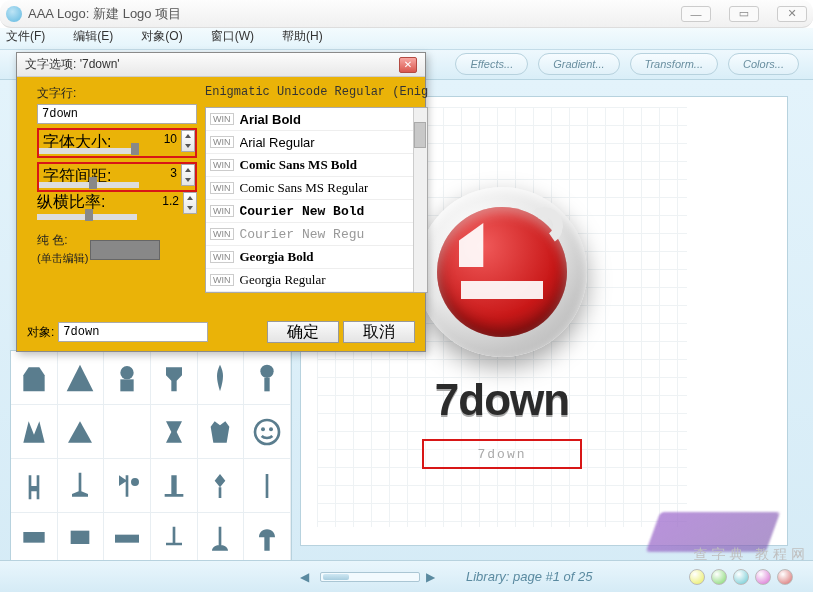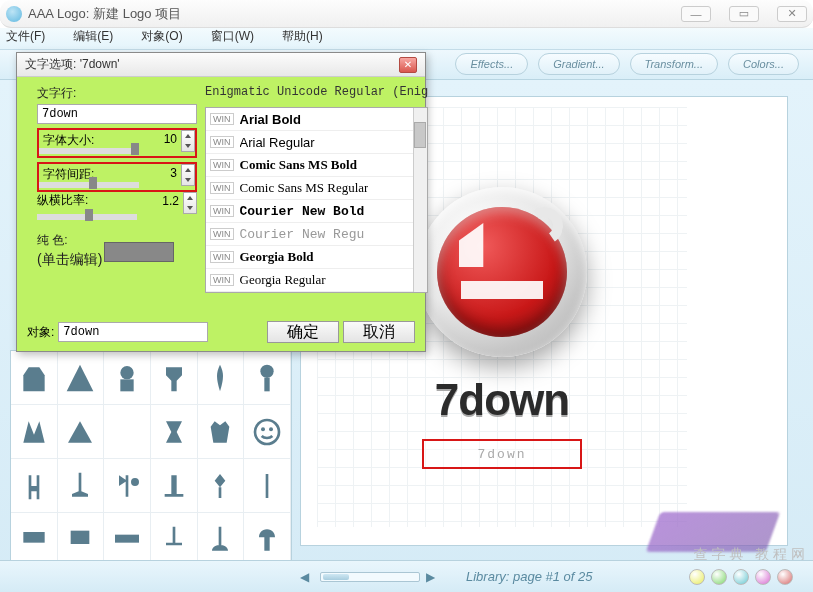--- a/index.html
+++ b/index.html
@@ -39,30 +39,30 @@
 .logo-wrap { position: absolute; left: 50%; top: 80px; transform: translateX(-50%); text-align: center; }
 .logo-circle { width: 170px; height: 170px; border-radius: 50%; background: radial-gradient(circle at 35% 30%, #fdfdfd 0%, #e8e8e8 45%, #c7c7c7 70%, #aeaeae 100%); box-shadow: 0 10px 24px rgba(0,0,0,0.35), inset 0 4px 10px rgba(255,255,255,0.8); display: flex; align-items: center; justify-content: center; margin: 0 auto; position: relative; }
 .logo-red { width: 130px; height: 130px; border-radius: 50%; background: radial-gradient(circle at 35% 30%, #f05a5a, #c91818 60%, #8e0f0f); box-shadow: inset 0 6px 12px rgba(255,255,255,0.4), inset 0 -8px 16px rgba(0,0,0,0.4); position: relative; overflow: hidden; }
 .logo-red::before { content: ""; position: absolute; left: 22px; top: 16px; width: 54px; height: 44px; background: #fff; clip-path: polygon(0 100%, 0 40%, 45% 0, 45% 100%); opacity: 0.92; }
 .logo-red::after { content: ""; position: absolute; left: 24px; top: 74px; width: 82px; height: 18px; background: #fff; opacity: 0.92; }
 .logo-arc { position: absolute; right: 24px; top: 20px; width: 38px; height: 38px; border: 10px solid #e8e8e8; border-left-color: transparent; border-bottom-color: transparent; border-radius: 50%; transform: rotate(10deg); }
 .logo-text { margin-top: 18px; font-size: 44px; font-weight: 900; color: #2b2b2b; letter-spacing: -1px; font-family: Arial Black, Arial, sans-serif; text-shadow: 0 2px 0 #aaa; }
 .sel-box { position: absolute; left: 50%; transform: translateX(-50%); top: 332px; width: 160px; height: 30px; border: 2px solid #d81616; display: flex; align-items: center; justify-content: center; color: #aaa; font-size: 13px; letter-spacing: 2px; font-family: "Courier New", monospace; background: rgba(255,255,255,0.4); }
 
 
-.dialog { position: absolute; left: 16px; top: 52px; width: 410px; height: 300px; background: #bef264; border: 1px solid #8a8a8a; box-shadow: 2px 3px 8px rgba(0,0,0,0.25); z-index: 100; }
+.dialog { position: absolute; left: 16px; top: 52px; width: 410px; height: 300px; background: #eab308; border: 1px solid #8a8a8a; box-shadow: 2px 3px 8px rgba(0,0,0,0.25); z-index: 100; }
 .dlg-title { height: 24px; background: linear-gradient(#fcfcfc,#e8e8e8); border-bottom: 1px solid #ccc; display: flex; align-items: center; padding: 0 8px; font-size: 12px; color: #333; }
 .dlg-close { margin-left: auto; width: 18px; height: 16px; background: linear-gradient(#f7a7a2,#d9574e); border: 1px solid #b34a42; border-radius: 2px; color: #fff; font-size: 10px; display: flex; align-items: center; justify-content: center; }
 .dlg-body { padding: 8px 20px; display: flex; gap: 8px; }
 .dlg-left { width: 170px; }
 .dlg-right { flex: 1; }
 .lbl { font-size: 12px; color: #222; margin-bottom: 2px; }
 .txtin { width: 160px; height: 20px; border: 1px solid #aaa; background: #fff; padding: 0 4px; font-family: "Courier New", monospace; font-size: 12px; }
 .param-row { position: relative; height: 30px; }
-.param-row .plabel { font-size: 12px; }
+.param-row .plabel { font-size: 16px; }
 .param-row .slider { position: absolute; left: 0; bottom: 2px; width: 100px; height: 6px; background: #ddd; }
 .param-row .handle { position: absolute; bottom: -1px; width: 8px; height: 12px; background: #888; }
 .param-row .pval { position: absolute; right: 18px; top: 2px; width: 30px; text-align: right; font-size: 12px; }
 .param-row .spin { position: absolute; right: 0; top: 0; width: 14px; height: 22px; border: 1px solid #aaa; background: linear-gradient(#fff,#e5e5e5); }
 .param-row .spin::before, .param-row .spin::after { content: ""; position: absolute; left: 3px; width: 0; height: 0; border-left: 3px solid transparent; border-right: 3px solid transparent; }
 .param-row .spin::before { top: 3px; border-bottom: 4px solid #555; }
 .param-row .spin::after { bottom: 3px; border-top: 4px solid #555; }
 .redbox { border: 2px solid #d81616 !important; padding: 2px 4px; margin-top: 4px; }
 .color-row { margin-top: 10px; display: flex; align-items: center; gap: 2px; }
 .color-sw { width: 70px; height: 20px; background: #888; border: 1px solid #666; }
@@ -319,21 +319,21 @@
         <div class="slider">
             <div class="handle" style="left:48px"></div>
           </div>
         <span class="pval">1.2</span>
         <div class="spin"></div>
       </div>
 
       <div class="color-row">
         <div>
           <div class="lbl">纯   色:</div>
-          <div class="lbl" style="font-size:14px">(单击编辑)</div>
+          <div class="lbl" style="font-size:11px">(单击编辑)</div>
         </div>
         <div class="color-sw"></div>
       </div>
 
     </div>
 
     <div class="dlg-right">
       <div class="fontpreview">Enigmatic Unicode Regular (Enig</div>
       <div class="fontlist">
         <div id="fontitems">

